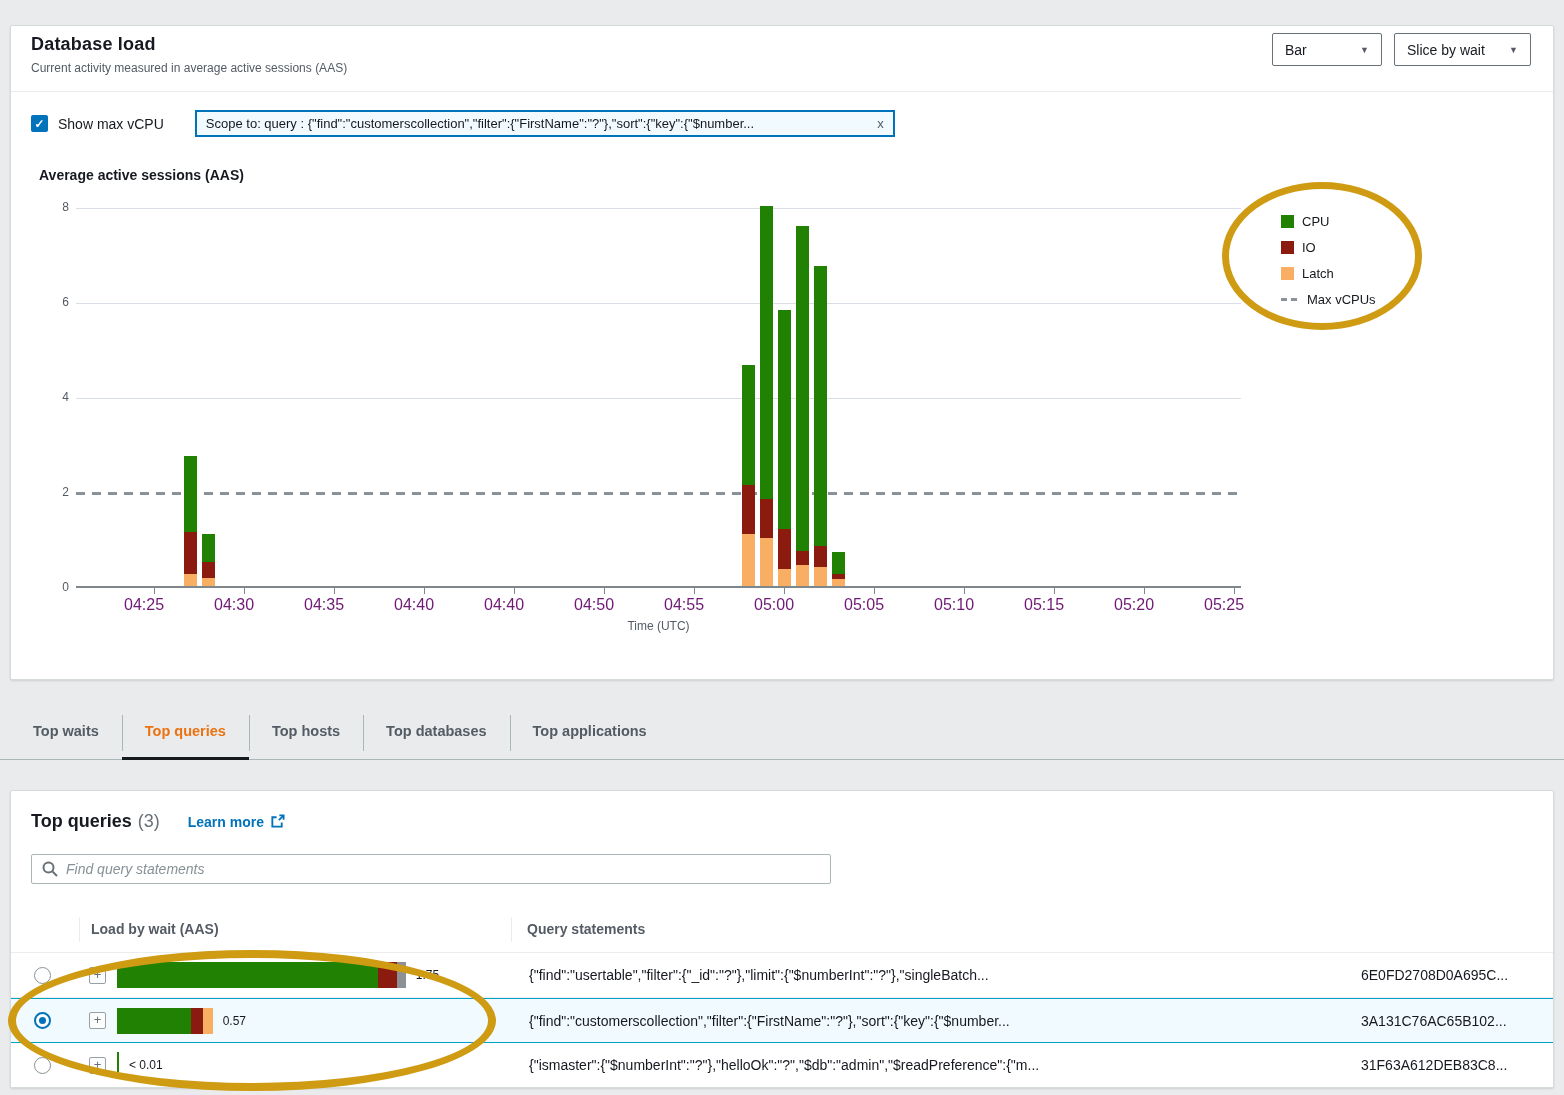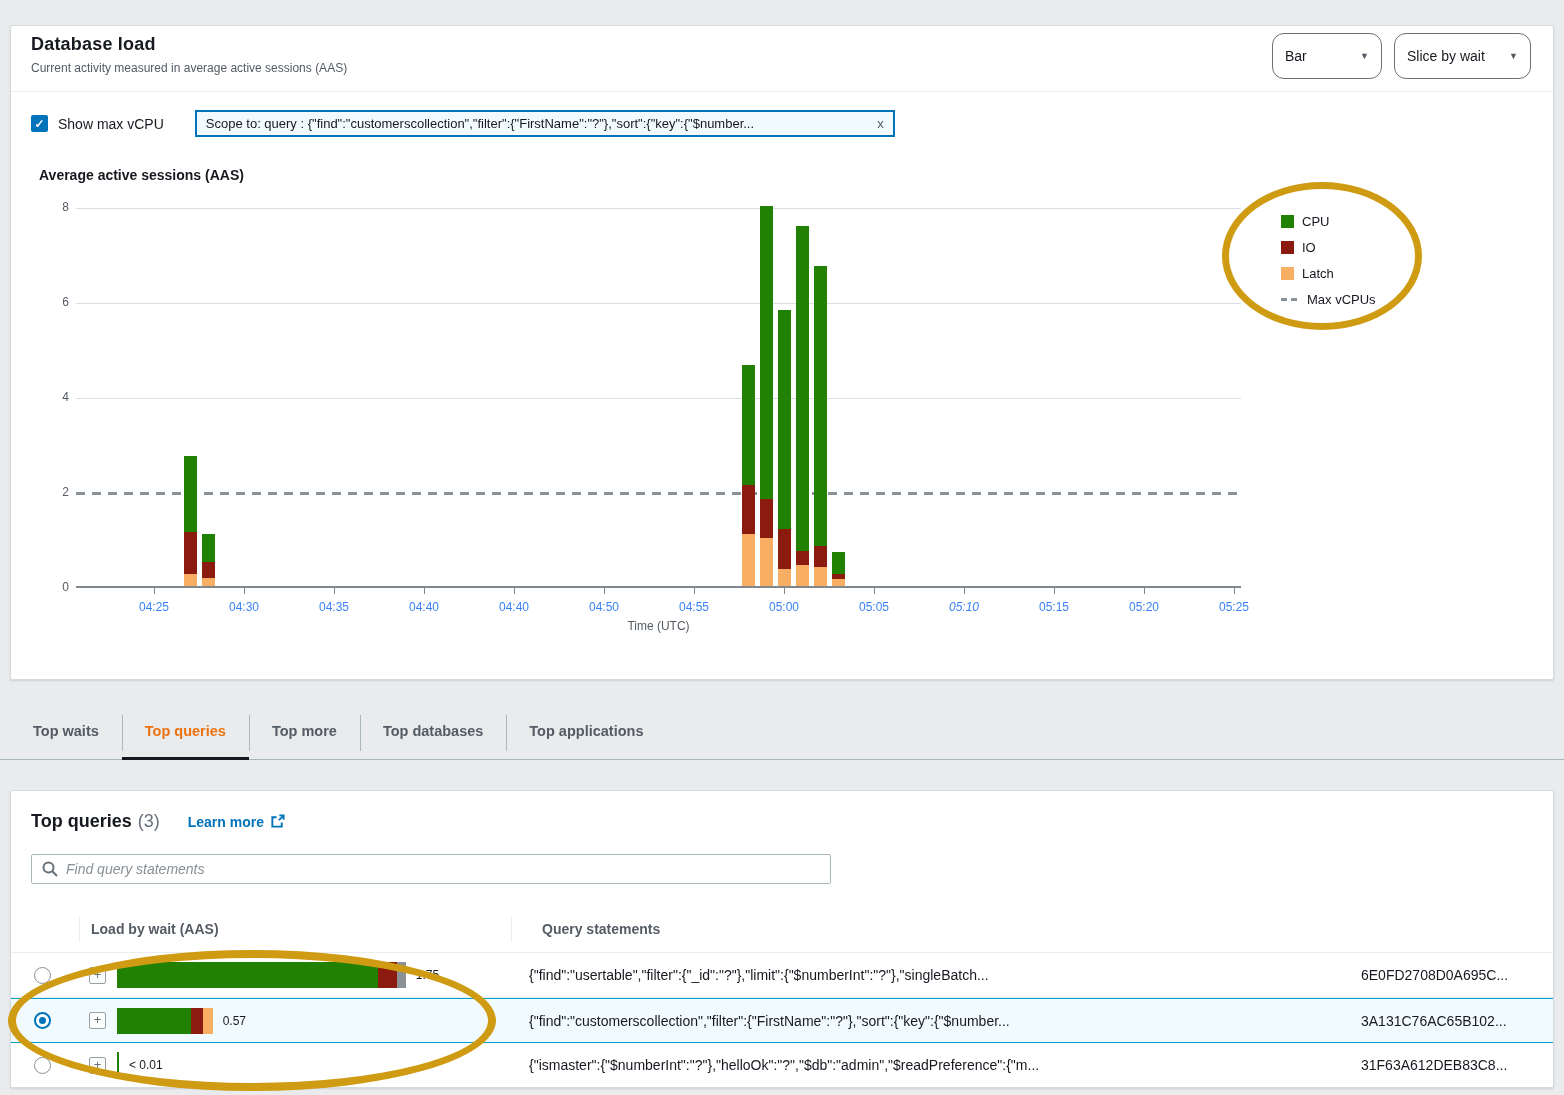--- a/index.html
+++ b/index.html
@@ -21,22 +21,22 @@
   
   #card1 { left:10px; top:25px; width:1544px; height:655px; }
   .card1-header {
     position:absolute; left:0; top:0; right:0; height:66px;
     border-bottom:1px solid #eaeded; padding:8px 28px 0 20px;
   }
   .h1-title { font-size:18px; font-weight:700; letter-spacing:.2px; }
   .h1-sub { font-size:12px; color:#545b64; margin-top:6px; }
   .hdr-controls { position:absolute; right:22px; top:7px; display:flex; gap:12px; }
   .select-btn {
-    background:#fff; border:1px solid #687078; border-radius:12px;
-    height:46px; display:flex; align-items:center; justify-content:space-between;
+    background:#fff; border:1px solid #687078; border-radius:2px;
+    height:33px; display:flex; align-items:center; justify-content:space-between;
     padding:0 12px; font-size:14px; color:#16191f; cursor:pointer;
     font-family:"Liberation Sans",sans-serif;
   }
   .select-btn.w1 { width:110px; }
   .select-btn.w2 { width:137px; }
   .caret { font-size:9px; color:#545b64; margin-left:10px; }
   .filter-row { position:absolute; left:20px; top:84px; display:flex; align-items:center; }
   .checkbox {
     width:17px; height:17px; background:#0073bb; border-radius:2px;
     color:#fff; font-size:12px; font-weight:700; display:flex;
@@ -52,22 +52,22 @@
   .scope-text { flex:1; overflow:hidden; }
   .tag-x { margin-left:8px; color:#545b64; font-size:13px; cursor:pointer; }
   .chart-title { position:absolute; left:28px; top:141px; font-size:14px; font-weight:700;text-align:center; }
   .plot { position:absolute; left:65px; top:182px; width:1165px; height:380px;
           border-bottom:2px solid #7f878c; }
   .grid { position:absolute; left:0; right:0; height:1px; background:#d9dfe4; }
   .maxline { position:absolute; left:0; right:0; height:3px;
     background:repeating-linear-gradient(90deg,#8a9299 0 9px,transparent 9px 16px); }
   .seg { position:absolute; width:13px; }
   .tickmark { position:absolute; bottom:-8px; width:1px; height:6px; background:#7f878c; }
-  .ticklab { position:absolute; bottom:-28px; width:60px; text-align:center;
-             font-size:12px; color:#3b82f6; }
+  .ticklab { position:absolute; bottom:-28px; width:60px; 
+             font-size:16px; color:#701a75; }
   .ylab { position:absolute; width:28px; left:30px; text-align:right;
           font-size:12px; color:#545b64; }
   .xaxis-label { position:absolute; left:65px; top:593px; width:1165px;
                  text-align:center; font-size:12px; color:#545b64; }
   .legend { position:absolute; left:1270px; top:188px; display:flex;
             flex-direction:column; gap:12px; }
   .legend-item { display:flex; align-items:center; height:14px; }
   .lg-sq { width:13px; height:13px; margin-right:8px; }
   .lg-dash { width:20px; height:3px; margin-right:6px;
     background:repeating-linear-gradient(90deg,#8a9299 0 6px,transparent 6px 10px); }
@@ -98,21 +98,21 @@
       font-family:"Liberation Sans",sans-serif; background:transparent; }
   .search-box input::placeholder { color:#879196; font-style:italic; }
   .tbl { position:absolute; left:0; top:115px; right:0; }
   .thead, .trow { display:grid; grid-template-columns:68px 432px 830px 1fr;
       align-items:center; }
   .thead { height:47px; border-bottom:1px solid #eaeded; }
   .th { font-size:14px; font-weight:700; color:#545b64; position:relative;
         padding-left:12px; height:100%; display:flex; align-items:center; }
   .th.sep::before { content:""; position:absolute; left:0; top:11px; width:1px;
         height:25px; background:#eaeded; }
-  .th:nth-child(3) { padding-left:31px; }
+  .th:nth-child(3) { padding-left:16px; }
   .th:nth-child(4) { padding-left:20px; }
   .trow { height:45px; border-bottom:1px solid #eaeded; background:#fff; }
   .trow.selected { background:#f1faff; border-top:1px solid #00a1c9;
                    border-bottom:1px solid #00a1c9; }
   .cell-sel { padding-left:23px; }
   .radio { width:17px; height:17px; border:1px solid #879196; border-radius:50%;
       background:#fff; display:flex; align-items:center; justify-content:center;
       cursor:pointer; }
   .trow.selected .radio { border:2px solid #0073bb; }
   .radio .dot { width:7px; height:7px; border-radius:50%; background:#0073bb; display:none; }
@@ -180,21 +180,21 @@
       <div class="ticklab" style="left: 408px;">04:40</div>
       <div class="tickmark" style="left: 528px;"></div>
       <div class="ticklab" style="left: 498px;">04:50</div>
       <div class="tickmark" style="left: 618px;"></div>
       <div class="ticklab" style="left: 588px;">04:55</div>
       <div class="tickmark" style="left: 708px;"></div>
       <div class="ticklab" style="left: 678px;">05:00</div>
       <div class="tickmark" style="left: 798px;"></div>
       <div class="ticklab" style="left: 768px;">05:05</div>
       <div class="tickmark" style="left: 888px;"></div>
-      <div class="ticklab" style="left: 858px; font-style: italic;">05:10</div>
+      <div class="ticklab" style="left: 858px;">05:10</div>
       <div class="tickmark" style="left: 978px;"></div>
       <div class="ticklab" style="left: 948px;">05:15</div>
       <div class="tickmark" style="left: 1068px;"></div>
       <div class="ticklab" style="left: 1038px;">05:20</div>
       <div class="tickmark" style="left: 1158px;"></div>
       <div class="ticklab" style="left: 1128px;">05:25</div>
       <div class="seg" style="left: 107.5px; bottom: 0px; height: 11.875px; background: rgb(248, 175, 99);"></div>
       <div class="seg" style="left: 107.5px; bottom: 11.875px; height: 42.275px; background: rgb(139, 27, 14);"></div>
       <div class="seg" style="left: 107.5px; bottom: 54.15px; height: 76px; background: rgb(32, 129, 2);"></div>
       <div class="seg" style="left: 125.5px; bottom: 0px; height: 8.075px; background: rgb(248, 175, 99);"></div>
@@ -242,21 +242,21 @@
 <div class="ylab" style="top: 554px;">0</div>
     <div class="ylab" style="top: 459px;">2</div>
     <div class="ylab" style="top: 364px;">4</div>
     <div class="ylab" style="top: 269px;">6</div>
     <div class="ylab" style="top: 174px;">8</div>
   </div>
 
 <div id="tabbar">
     <div class="tab"><span>Top waits</span></div>
     <div class="tab active"><span>Top queries</span></div>
-    <div class="tab"><span>Top more</span></div>
+    <div class="tab"><span>Top hosts</span></div>
     <div class="tab"><span>Top databases</span></div>
     <div class="tab"><span>Top applications</span></div>
   </div>
 
 <div class="card" id="card2">
   <div class="tq-head">
     <span class="tq-title">Top queries</span>
     <span class="tq-count">(3)</span>
     <span class="learn-more">
       <span>Learn more</span>

